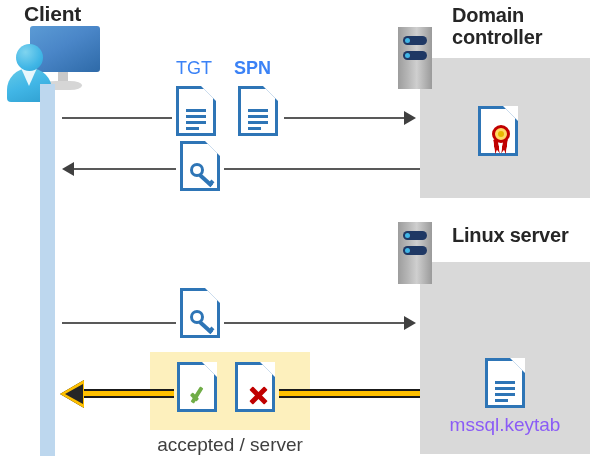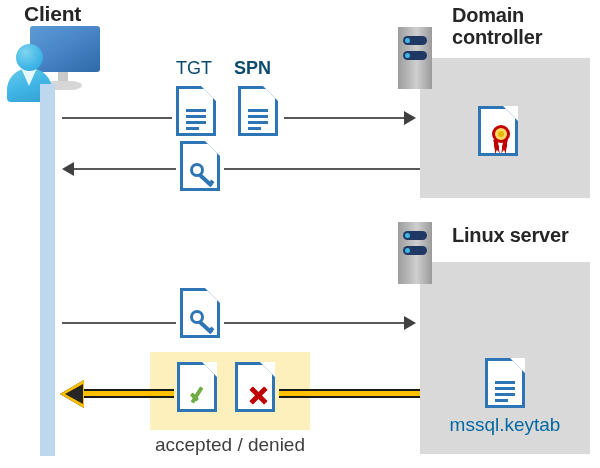--- a/index.html
+++ b/index.html
@@ -311,21 +311,21 @@
   #doc-spn  { left: 238px; top: 86px; }
   #doc-tgs  { left: 180px; top: 141px; }
   #doc-cert { left: 478px; top: 106px; }
   #doc-req  { left: 180px; top: 288px; }
   #doc-acc  { left: 177px; top: 362px; }
   #doc-den  { left: 235px; top: 362px; }
   #doc-keytab { left: 485px; top: 358px; }
 
   .doclabel {
     font-size: 18px;
-    color: #0c4a6e;
+    color: #3b82f6;
   }
   #label-tgt { left: 176px; top: 58px; }
   #label-spn { left: 234px; top: 58px; font-weight: bold; }
 
   
   #sql-icon { left: 477px; top: 281px; width: 52px; height: 54px; }
   .cyl-body {
     position: absolute;
     left: 0; top: 9px;
     width: 52px; height: 38px;
@@ -356,21 +356,21 @@
     font-weight: bold;
     letter-spacing: -0.3px;
   }
 
   
   #keytab-label {
     left: 420px; top: 414px;
     width: 170px;
     text-align: center;
     font-size: 19px;
-    color: #0369a1;
+    color: #8b5cf6;
   }
   #acceptdenied-label {
     left: 120px; top: 434px;
     width: 220px;
     text-align: center;
     font-size: 19px;
     color: #3f3f3f;
   }
 </style>
 </head>
@@ -483,21 +483,21 @@
     <div class="fold2"></div>
     <div class="checkglyph"></div>
   </div>
 
   <div class="doc abs" id="doc-den">
     <div class="fold"></div>
     <div class="fold2"></div>
     <div class="xglyph"></div>
   </div>
 
-  <div class="abs" id="acceptdenied-label">accepted / denied</div>
+  <div class="abs" id="acceptdenied-label">accepted / server</div>
 
 
   <div class="doc abs" id="doc-keytab">
     <div class="fold"></div>
     <div class="fold2"></div>
     <div class="tl l1"></div>
     <div class="tl l2"></div>
     <div class="tl l3"></div>
     <div class="tl l4"></div>
   </div>

